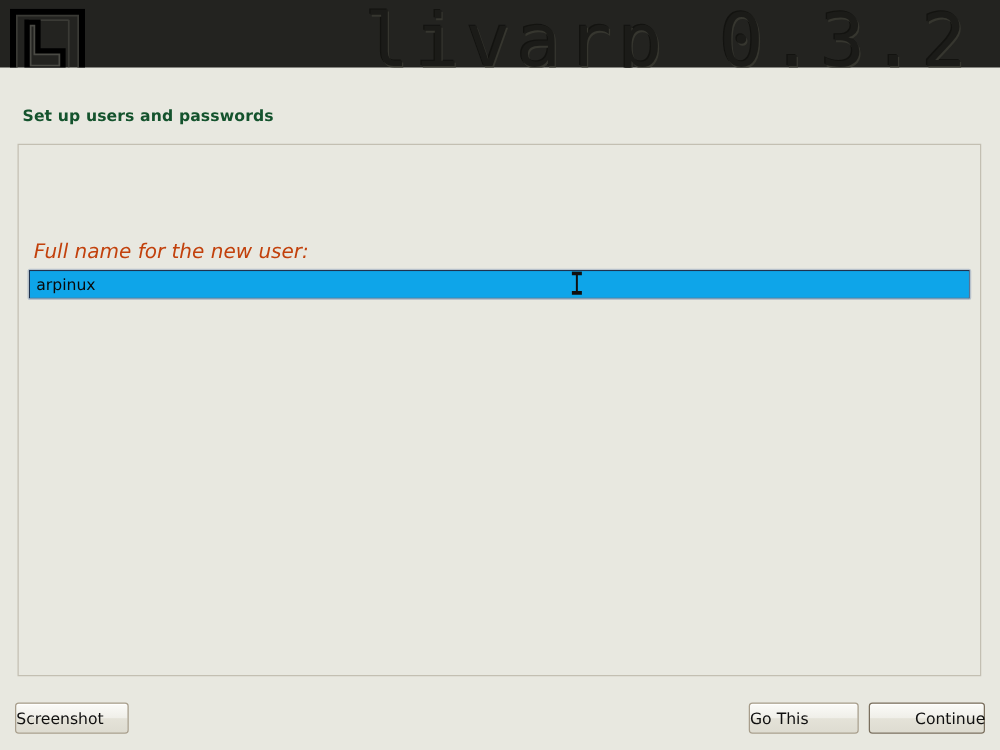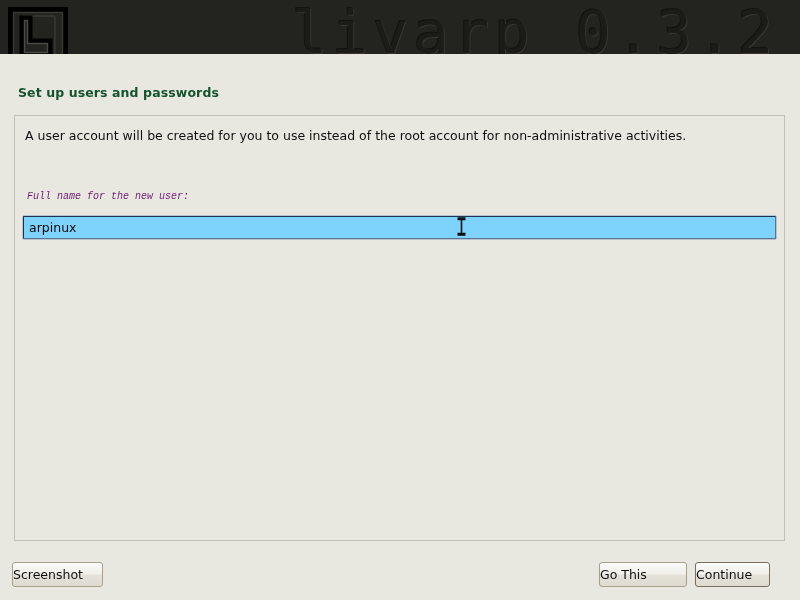--- a/index.html
+++ b/index.html
@@ -90,35 +90,34 @@
     line-height: 17px;
     width: 748px;
   }
   .para-1 { top: 11px; }
   .para-2 { top: 40px; }
 
   .field-label {
     position: absolute;
     left: 12px;
     top: 75px;
-    font-size: 10px;
+    font-size: 16px;
     font-style: italic;
-    color: #701a75;
-    font-family: Liberation Mono, monospace;
+    color: #c2410c;
   }
 
   
   .text-input {
     position: absolute;
     left: 8px;
     top: 100px;
     width: 753px;
     height: 23px;
     box-sizing: border-box;
-    background: #7dd3fc;
+    background: #0ea5e9;
     border: 1px solid #2b4566;
     border-top-color: #1e3350;
     border-left-color: #1e3350;
     border-right-color: #5a7391;
     border-bottom-color: #5a7391;
     font-family: "DejaVu Sans", "Liberation Sans", sans-serif;
     font-size: 12.5px;
     color: #0a0a0a;
     padding: 0 5px;
     outline: none;
@@ -164,22 +163,23 @@
     width: 91px;
   }
   .btn-goback {
     left: 599px;
     top: 562px;
     width: 88px;
   }
   .btn-continue {
     left: 695px;
     top: 562px;
-    width: 75px;
+    width: 93px;
     border-color: #7a6f5e;
+    padding-left: 36px;
   }
 
   
   .cursor-ibeam {
     position: absolute;
     left: 456px;
     top: 217px;
     width: 11px;
     height: 19px;
     pointer-events: none;
@@ -202,21 +202,20 @@
       </svg>
     </div>
 
     <div class="banner-title">livarp 0.3.2</div>
   </div>
 
   <div class="step-title">Set up users and passwords</div>
 
   <div class="panel">
 
-    <div class="para para-1">A user account will be created for you to use instead of the root account for non-administrative activities.</div>
 
 
     <div class="field-label">Full name for the new user:</div>
 
     <div class="input-wrap"></div>
     <input class="text-input" type="text" value="arpinux" style="">
   </div>
 
   <button class="btn btn-screenshot">Screenshot</button>
 

